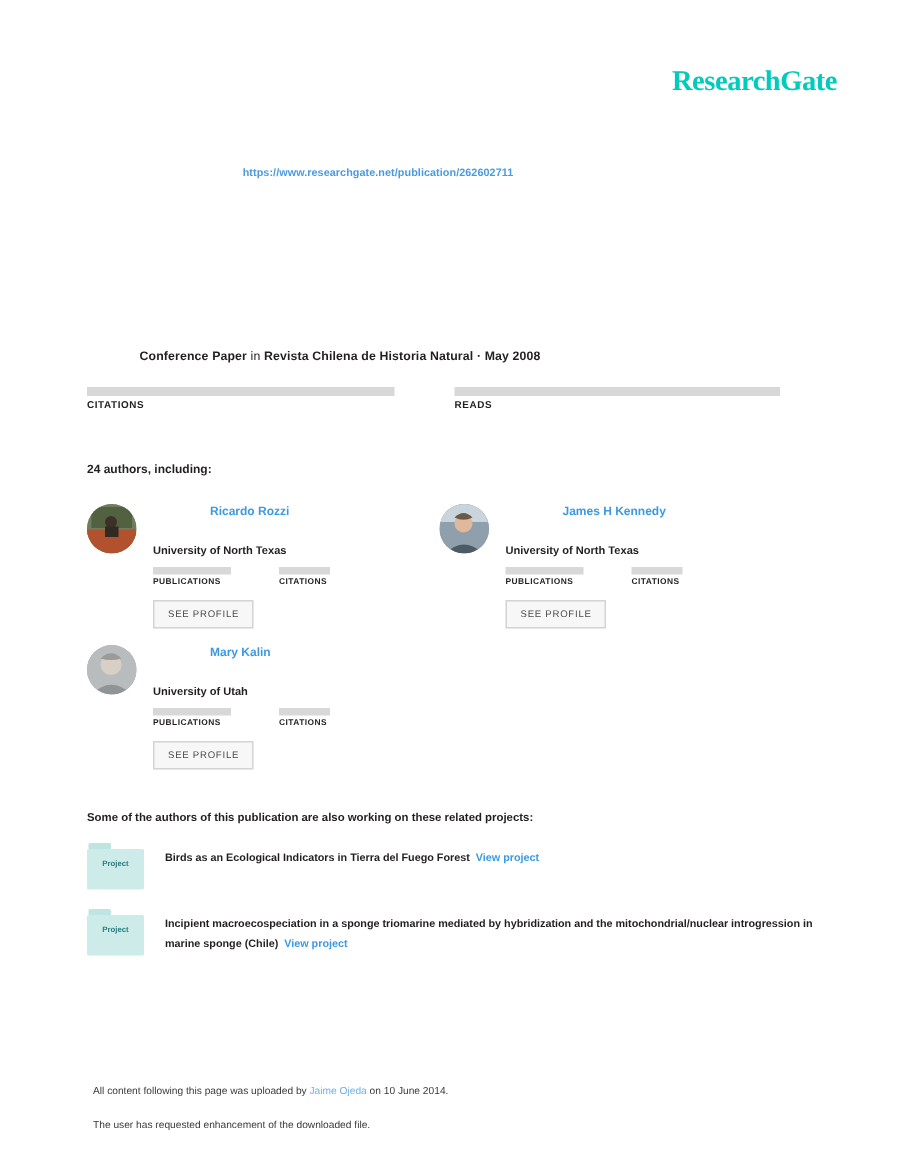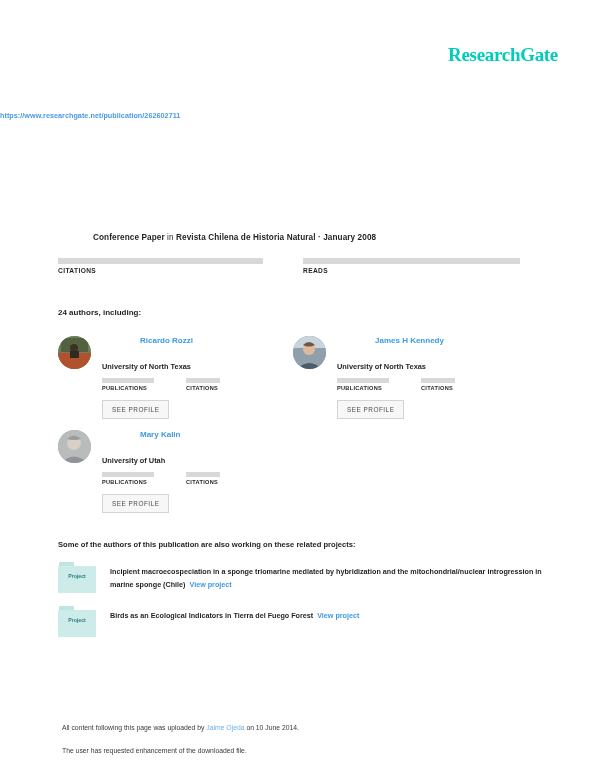--- a/index.html
+++ b/index.html
@@ -39,21 +39,21 @@
     letter-spacing: -0.3px;
     color: #00ccbb;
   }
 
   
   .url-row {
     position: absolute;
     top: 104px;
     left: 0;
     right: 96px;
-    text-align: left;
+    text-align: center;
   }
   .pub-url {
     font-size: 7.2px;
     color: #4a9ae0;
     font-weight: bold;
     letter-spacing: 0.05px;
     text-decoration: none;
   }
 
   
@@ -263,21 +263,21 @@
 
   <div class="brand-row">
     <span class="brand">ResearchGate</span>
   </div>
 
   <div class="url-row">
     <a href="#" class="pub-url">https://www.researchgate.net/publication/262602711</a>
   </div>
 
   <div class="source-line">
-    <span class="type">Conference Paper</span><span class="in"> in </span><span class="journal">Revista Chilena de Historia Natural · January 2008</span>
+    <span class="type">Conference Paper</span><span class="in"> in </span><span class="journal">Revista Chilena de Historia Natural · May 2008</span>
   </div>
 
   <div class="metrics">
     <div class="metric">
       <div class="metric-bar short"></div>
       <div class="metric-label">CITATIONS</div>
     </div>
     <div class="metric">
       <div class="metric-bar"></div>
       <div class="metric-label">READS</div>
@@ -374,33 +374,33 @@
 
   <div class="projects">
 
     <div class="project-row">
       <div class="folder">
         <div class="tab"></div>
         <div class="body"></div>
         <div class="fl">Project</div>
       </div>
       <div class="project-text">
-        <span>Incipient macroecospeciation in a sponge triomarine mediated by hybridization and the mitochondrial/nuclear introgression in marine sponge (Chile)</span>
+        <span>Birds as an Ecological Indicators in Tierra del Fuego Forest</span>
         <a href="#" class="view-project">View project</a>
       </div>
     </div>
 
     <div class="project-row">
       <div class="folder">
         <div class="tab"></div>
         <div class="body"></div>
         <div class="fl">Project</div>
       </div>
       <div class="project-text">
-        <span>Birds as an Ecological Indicators in Tierra del Fuego Forest</span>
+        <span>Incipient macroecospeciation in a sponge triomarine mediated by hybridization and the mitochondrial/nuclear introgression in marine sponge (Chile)</span>
         <a href="#" class="view-project">View project</a>
       </div>
     </div>
 
   </div>
 
   <div class="footer">
     <div class="footer-line">
       <span>All content following this page was uploaded by </span><a href="#" class="footer-link">Jaime Ojeda</a><span> on 10 June 2014.</span>
     </div>

